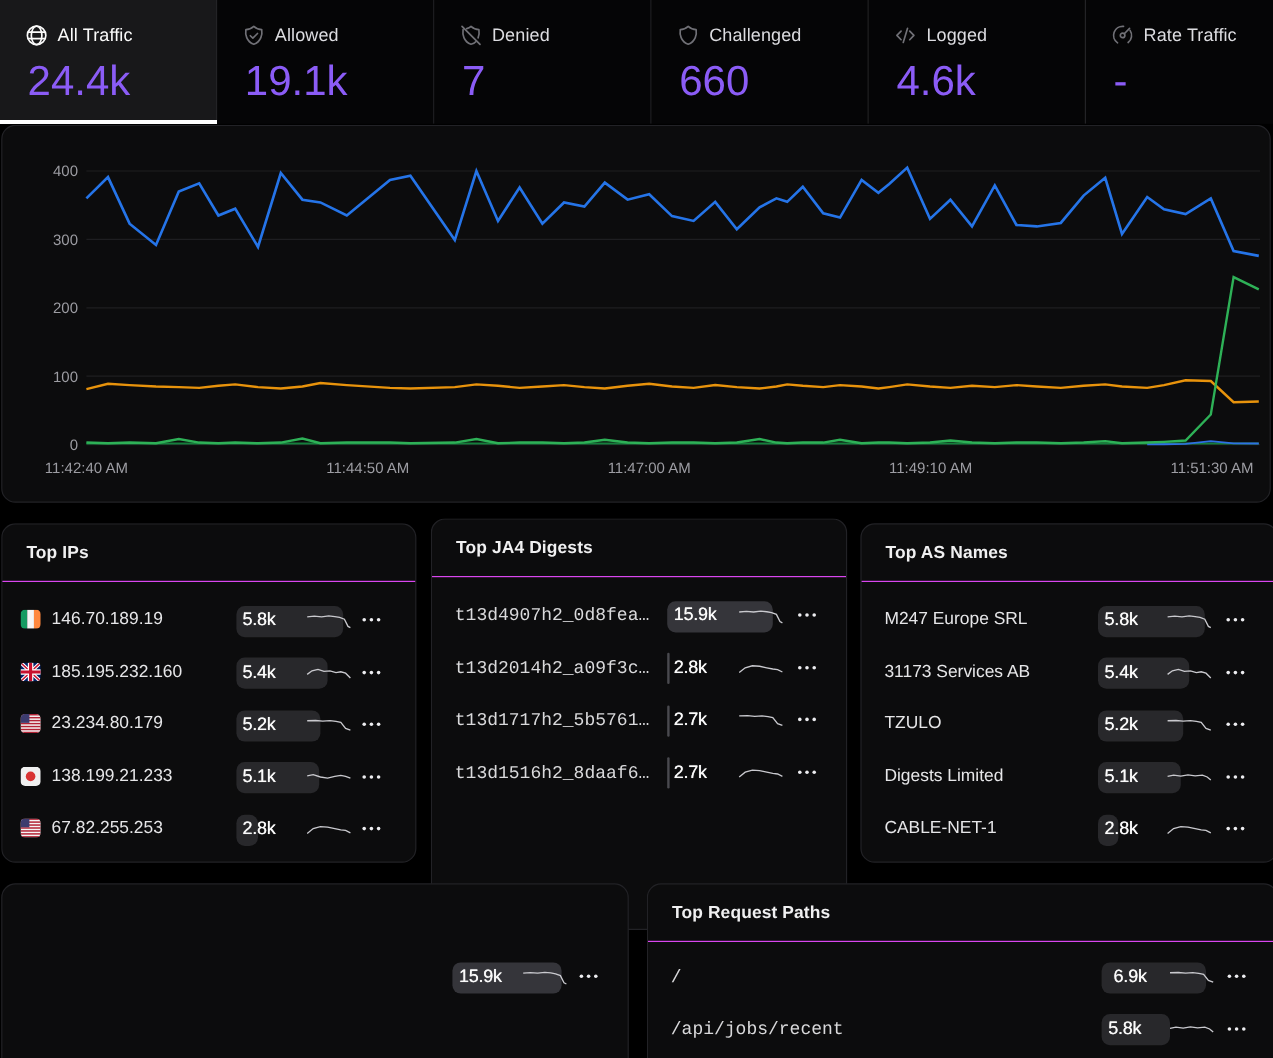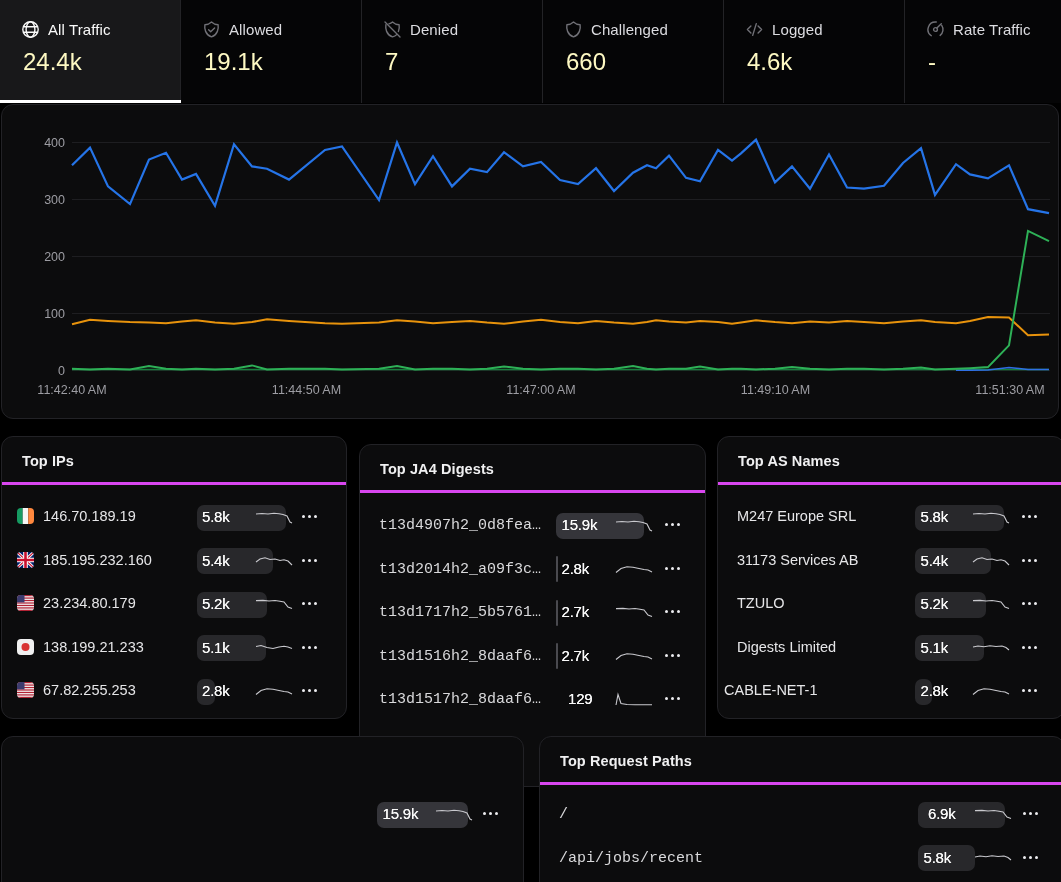--- a/index.html
+++ b/index.html
@@ -1,24 +1,24 @@
 <!DOCTYPE html>
 <html><head><meta charset="utf-8"><style>
 *{margin:0;padding:0;box-sizing:border-box}
 html,body{width:1061px;height:882px;background:#000;font-family:"Liberation Sans",sans-serif;overflow:hidden}
 body{position:relative;transform:translateZ(0)}
 .tab{position:absolute;will-change:transform;top:0;height:103px;width:181px;background:#050506;border-right:1px solid #232326}
 .tab.active{background:#18181a}
 .thead{position:absolute;left:21px;top:20px;display:flex;align-items:center;gap:8px}
 .tlabel{font-size:15px;color:#dcdce0;letter-spacing:.1px}
 .active .tlabel{color:#fafafa}
-.tval{position:absolute;left:23px;top:48px;font-size:24px;font-weight:500;color:#fef9c3;white-space:nowrap}
+.tval{position:absolute;left:23px;top:48px;font-size:35px;font-weight:500;color:#8b5cf6;white-space:nowrap}
 .underline{position:absolute;left:0;top:100px;width:181px;height:3px;background:#fff;z-index:3}
 .card{position:absolute;will-change:transform;background:#0c0c0d;border:1px solid #222226;border-radius:12px}
-.chead{position:absolute;left:0;top:0;right:0;height:48px;border-bottom:3px solid #d946ef}
+.chead{position:absolute;left:0;top:0;right:0;height:48px;border-bottom:1px solid #d946ef}
 .ctitle{position:absolute;left:20px;top:15.5px;font-size:14.5px;font-weight:700;color:#f0f0f1;letter-spacing:.1px}
 .row{position:absolute;left:0;right:0;height:44px}
 .rname{position:absolute;top:12px;font-size:14.5px;color:#e6e6e8;white-space:nowrap}
 .mono{font-family:"Liberation Mono",monospace;font-size:15px;color:#d9d9db;top:13px}
 .badge{position:absolute;top:8.5px;height:26px;border-radius:7px;background:#28282b}
 .bval{position:absolute;top:12px;font-size:15px;font-weight:400;color:#fafafa;white-space:nowrap;z-index:2;letter-spacing:-.2px;text-shadow:0 0 .6px #fafafa}
 .spark{position:absolute;top:13px;z-index:2}
 .dots{position:absolute;top:19px;display:flex;gap:2.9px;z-index:2}
 .dots i{width:3.2px;height:3.2px;border-radius:50%;background:#ededf0}
 .flag{position:absolute;left:15px;top:12px;width:17px;height:16px;border-radius:4px;overflow:hidden}
@@ -223,21 +223,21 @@
       <svg class="spark" style="left:253px" width="38" height="18" viewBox="0 0 38 18">
         <polyline points="1,11.5 6,7.5 12,5.8 18,6.2 24,7.5 29,8.5 33,9 37,11" fill="none" stroke="#c9c9ce" stroke-width="1.1"></polyline>
       </svg>
       <div class="dots" style="left:300px">
         <i></i>
         <i></i>
         <i></i>
       </div>
     </div>
 </div>
-<div class="card" style="left:358.5px;top:444px;width:347px;height:343px">
+<div class="card" style="left:358.5px;top:432px;width:347px;height:343px">
     <div class="chead">
       <div class="ctitle">Top JA4 Digests</div>
     </div>
     <div class="row" style="top:59px">
       <span class="rname mono" style="left:19px">t13d4907h2_0d8fea…</span>
       <div class="badge" style="left:196px;width:88px;background:#35353a"></div>
       <span class="bval" style="left:201.5px">15.9k</span>
       <svg class="spark" style="left:255px" width="38" height="18" viewBox="0 0 38 18">
         <polyline points="1,5 7,4.5 13,5 19,4.3 24,4.8 28,5.5 32,7 35,13 37,14" fill="none" stroke="#c9c9ce" stroke-width="1.1"></polyline>
       </svg>
@@ -279,32 +279,20 @@
       <span class="bval" style="left:201.5px">2.7k</span>
       <svg class="spark" style="left:255px" width="38" height="18" viewBox="0 0 38 18">
         <polyline points="1,11.5 6,7.5 12,5.8 18,6.2 24,7.5 29,8.5 33,9 37,11" fill="none" stroke="#c9c9ce" stroke-width="1.1"></polyline>
       </svg>
       <div class="dots" style="left:305px">
         <i></i>
         <i></i>
         <i></i>
       </div>
     </div>
-<div class="row" style="top:233px">
-      <span class="rname mono" style="left:19px">t13d1517h2_8daaf6…</span>
-      <span class="bval" style="left:208px">129</span>
-      <svg class="spark" style="left:255px" width="38" height="18" viewBox="0 0 38 18">
-        <polyline points="1,14 3,3.5 6,12.5 12,13.5 20,13.8 28,13.8 37,13.8" fill="none" stroke="#c9c9ce" stroke-width="1.1"></polyline>
-      </svg>
-      <div class="dots" style="left:305px">
-        <i></i>
-        <i></i>
-        <i></i>
-      </div>
-    </div>
 </div>
 <div class="card" style="left:717px;top:436px;width:348px;height:283px">
     <div class="chead">
       <div class="ctitle">Top AS Names</div>
     </div>
     <div class="row" style="top:59px">
       <span class="rname" style="left:19px">M247 Europe SRL</span>
       <div class="badge" style="left:197px;width:89px"></div>
       <span class="bval" style="left:202.5px">5.8k</span>
       <svg class="spark" style="left:254px" width="38" height="18" viewBox="0 0 38 18">
@@ -349,21 +337,21 @@
       <svg class="spark" style="left:254px" width="38" height="18" viewBox="0 0 38 18">
         <polyline points="1,7 6,6 12,6.8 18,5.8 24,6.5 30,6 34,7.5 37,10" fill="none" stroke="#c9c9ce" stroke-width="1.1"></polyline>
       </svg>
       <div class="dots" style="left:304px">
         <i></i>
         <i></i>
         <i></i>
       </div>
     </div>
 <div class="row" style="top:233px">
-      <span class="rname" style="left:6px">CABLE-NET-1</span>
+      <span class="rname" style="left:19px">CABLE-NET-1</span>
       <div class="badge" style="left:197px;width:17px"></div>
       <span class="bval" style="left:202.5px">2.8k</span>
       <svg class="spark" style="left:254px" width="38" height="18" viewBox="0 0 38 18">
         <polyline points="1,11.5 6,7.5 12,5.8 18,6.2 24,7.5 29,8.5 33,9 37,11" fill="none" stroke="#c9c9ce" stroke-width="1.1"></polyline>
       </svg>
       <div class="dots" style="left:304px">
         <i></i>
         <i></i>
         <i></i>
       </div>

